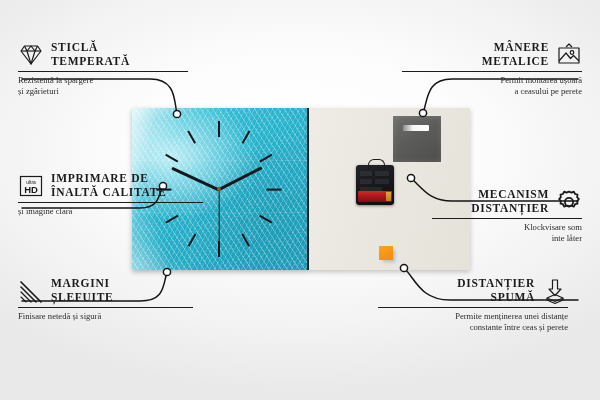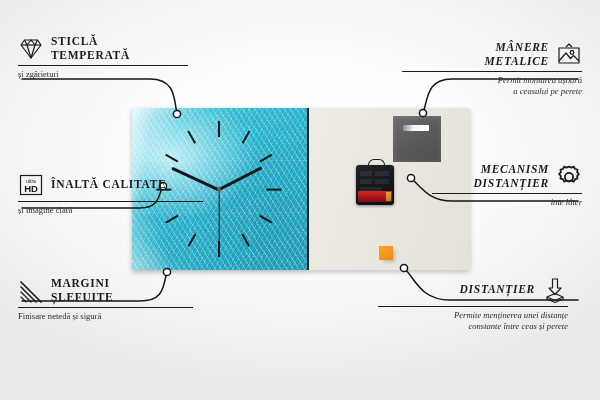--- a/index.html
+++ b/index.html
@@ -156,21 +156,21 @@
     background: #1c1c1c;
     margin: 3px 0 3px 0;
   }
   .callout .desc {
     font-size: 8.6px;
     color: #2c2c2c;
     line-height: 10.5px;
     white-space: nowrap;
   }
   .left .title, .left .desc { text-align: left; }
-  .right .title, .right .desc { text-align: right; font-style: italic; }
+  .right .title, .right .desc { text-align: right; }
   .head { display: flex; align-items: center; gap: 7px; }
   .right .head { justify-content: flex-end; }
   .ico { flex: 0 0 auto; width: 26px; height: 26px; }
   svg { display: block; overflow: visible; }
   #wires { position: absolute; left: 0; top: 0; width: 600px; height: 400px; pointer-events: none; }
 </style>
 </head>
 <body>
 
 <div id="stage">
@@ -241,51 +241,53 @@
     <g fill="#ffffff" stroke="#151515" stroke-width="1.5">
       <circle cx="177" cy="114" r="3.6"></circle>
       <circle cx="163" cy="186" r="3.6"></circle>
       <circle cx="167" cy="272" r="3.6"></circle>
       <circle cx="423" cy="113" r="3.6"></circle>
       <circle cx="411" cy="178" r="3.6"></circle>
       <circle cx="404" cy="268" r="3.6"></circle>
     </g>
   </svg>
 
-  <div class="callout left" style="left:18px; top:35px; width:170px;">
+  <div class="callout left" style="left:18px; top:41px; width:170px;">
     <div class="head">
       <span class="ico">
         <svg viewBox="0 0 26 26" width="26" height="26">
           <g fill="none" stroke="#1b1b1b" stroke-width="1.2" stroke-linejoin="round">
             <path d="M3 9 L13 22 L23 9 L19.5 4 L6.5 4 Z"></path>
             <path d="M3 9 L23 9"></path>
             <path d="M6.5 4 L9 9 L13 22 L17 9 L19.5 4"></path>
             <path d="M9 9 L13 4 L17 9"></path>
           </g>
         </svg>
       </span>
       <span>
         <div class="title">STICLĂ</div>
         <div class="title">TEMPERATĂ</div>
       </span>
     </div>
     <div class="rule"></div>
+    <div class="desc">Rezistentă la spargere</div>
     <div class="desc">și zgârieturi</div>
   </div>
 
   <div class="callout left" style="left:18px; top:172px; width:185px;">
     <div class="head">
       <span class="ico">
         <svg viewBox="0 0 26 26" width="26" height="26">
           <rect x="2.5" y="3.5" width="21" height="19" fill="none" stroke="#1b1b1b" stroke-width="1.2"></rect>
           <text x="13" y="11" font-family="Liberation Sans, sans-serif" font-size="5" fill="#1b1b1b" text-anchor="middle">ultra</text>
           <text x="13" y="20" font-family="Liberation Sans, sans-serif" font-size="9.5" font-weight="bold" fill="#1b1b1b" text-anchor="middle">HD</text>
         </svg>
       </span>
       <span>
+        <div class="title">IMPRIMARE DE</div>
         <div class="title">ÎNALTĂ CALITATE</div>
       </span>
     </div>
     <div class="rule"></div>
     <div class="desc">și imagine clară</div>
   </div>
 
   <div class="callout left" style="left:18px; top:277px; width:175px;">
     <div class="head">
       <span class="ico">
@@ -322,43 +324,45 @@
             <circle cx="16" cy="10.5" r="1.8"></circle>
           </g>
         </svg>
       </span>
     </div>
     <div class="rule"></div>
     <div class="desc">Permit montarea ușoară</div>
     <div class="desc">a ceasului pe perete</div>
   </div>
 
-  <div class="callout right" style="right:18px; top:163px; width:150px;">
+  <div class="callout right" style="right:18px; top:188px; width:150px;">
     <div class="head">
       <span>
         <div class="title">MECANISM</div>
         <div class="title">DISTANȚIER</div>
       </span>
       <span class="ico">
         <svg viewBox="0 0 26 26" width="26" height="26">
           <g fill="none" stroke="#1b1b1b" stroke-width="1.8" stroke-linejoin="round">
             <path d="M13 2.6 l2.6 1.0 2.2 -1.0 1.3 2.4 2.4 0.6 -0.4 2.6 1.8 1.9 -1.8 1.9 0.4 2.6 -2.4 0.6 -1.3 2.4 -2.2 -1.0 -2.6 1.0 -2.6 -1.0 -2.2 1.0 -1.3 -2.4 -2.4 -0.6 0.4 -2.6 -1.8 -1.9 1.8 -1.9 -0.4 -2.6 2.4 -0.6 1.3 -2.4 2.2 1.0 Z"></path>
             <circle cx="13" cy="13" r="4.1"></circle>
           </g>
         </svg>
       </span>
     </div>
     <div class="rule"></div>
+    <div class="desc">Klockvisare som</div>
     <div class="desc">inte låter</div>
   </div>
 
   <div class="callout right" style="right:32px; top:277px; width:190px;">
     <div class="head">
       <span>
         <div class="title">DISTANȚIER</div>
+        <div class="title">SPUMĂ</div>
       </span>
       <span class="ico">
         <svg viewBox="0 0 26 26" width="26" height="26">
           <g fill="none" stroke="#1b1b1b" stroke-width="1.2" stroke-linejoin="round">
             <path d="M10.5 2 L10.5 11 L7 11 L13 17.5 L19 11 L15.5 11 L15.5 2 Z"></path>
             <path d="M5 20 L13 16.5 L21 20 L13 23.5 Z"></path>
             <path d="M5 20 L5 22 L13 25.5 L21 22 L21 20"></path>
           </g>
         </svg>
       </span>

